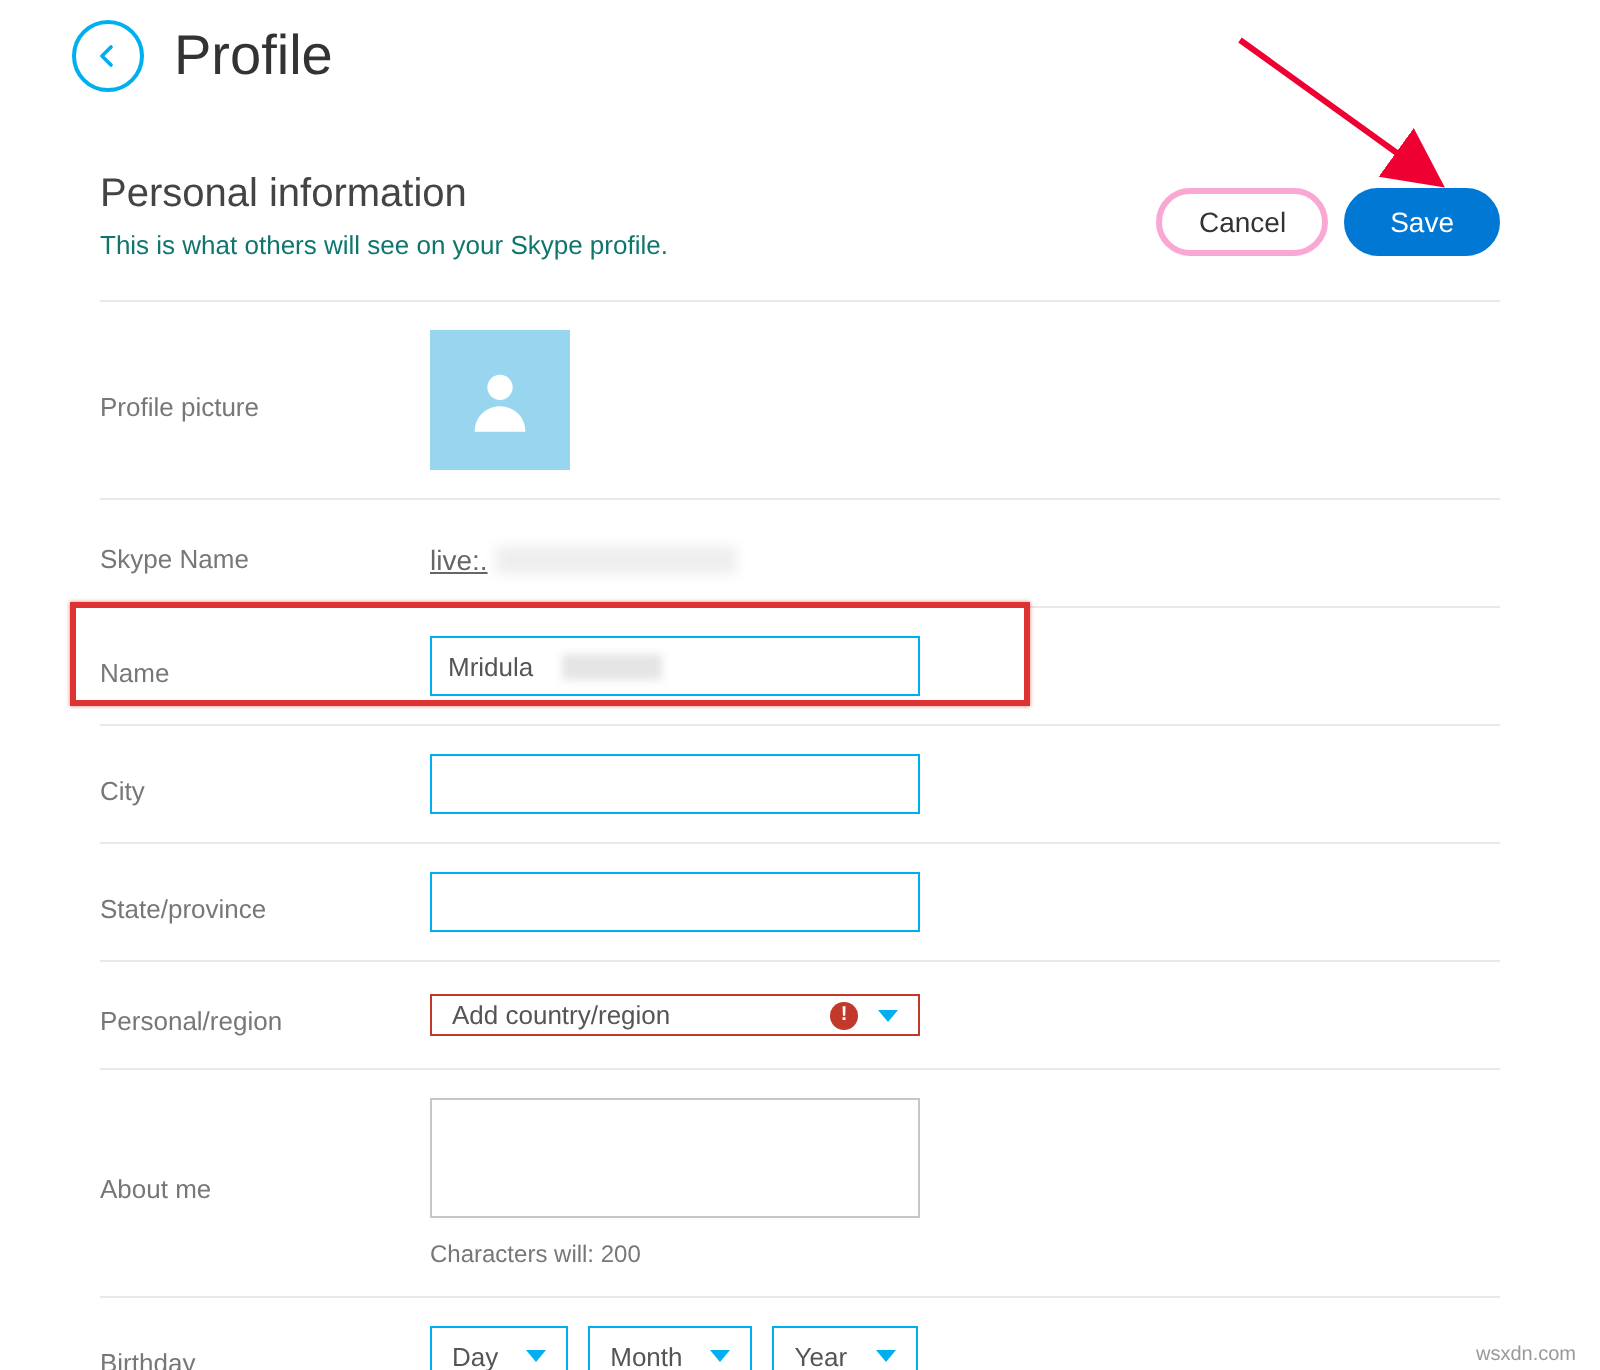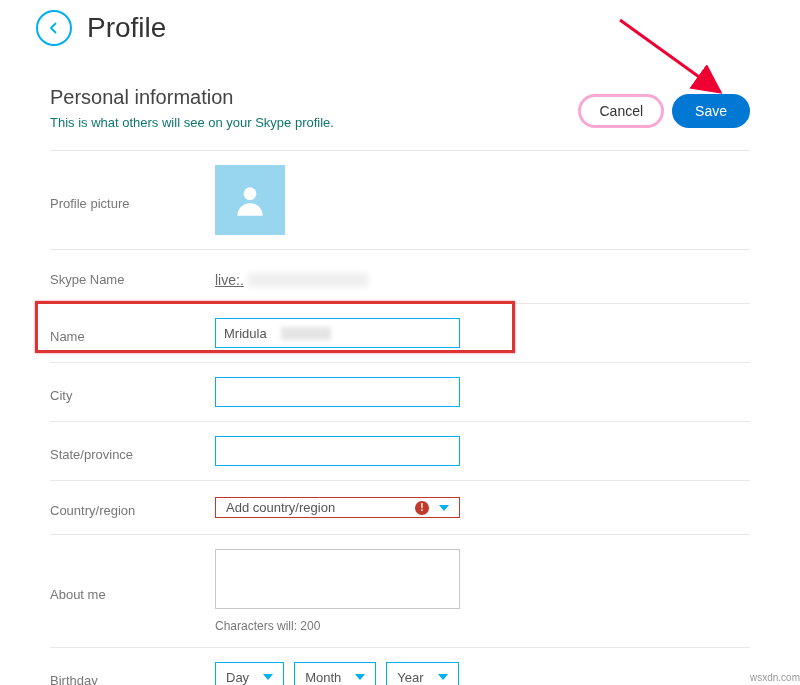--- a/index.html
+++ b/index.html
@@ -164,21 +164,21 @@
       margin-left: 4px;
       vertical-align: middle;
     }
     .arrow {
       position: absolute;
       top: 10px; left: 610px;
       pointer-events: none;
     }
     .watermark {
       position: absolute;
-      bottom: 2px; right: 0;
+      bottom: 2px; right: 12px;
       font-size: 10px; color: #999;
     }
   </style>
 </head>
 <body>
 
 <div class="header">
   <div class="back-btn">
     <svg viewBox="0 0 24 24">
       <path d="M14 6l-6 6 6 6" stroke="#00aff0" stroke-width="2.5" fill="none" stroke-linecap="round" stroke-linejoin="round"></path>
@@ -240,21 +240,21 @@
   </div>
 
   <div class="row">
     <div class="label">State/province</div>
     <div class="value">
       <input class="text-input" value="" style="">
     </div>
   </div>
 
   <div class="row">
-    <div class="label">Country/region</div>
+    <div class="label">Personal/region</div>
     <div class="value">
       <div class="select">
         <span>Add country/region</span>
         <span class="right">
           <span class="err-icon">!</span>
           <span class="caret"></span>
         </span>
       </div>
     </div>
   </div>

